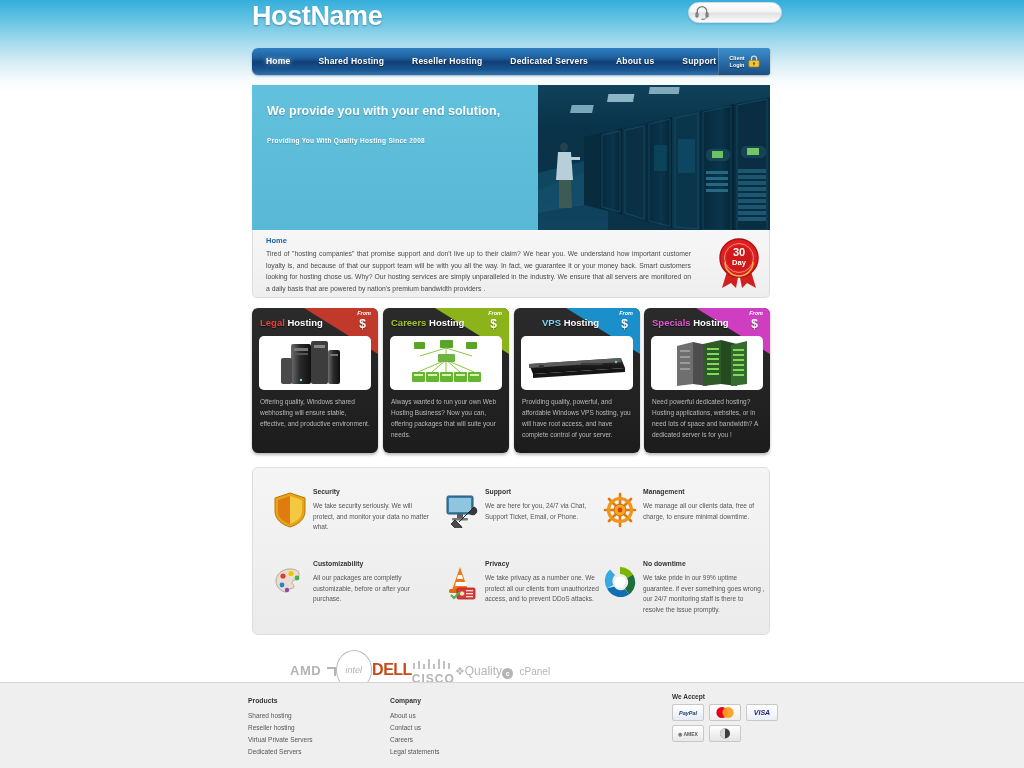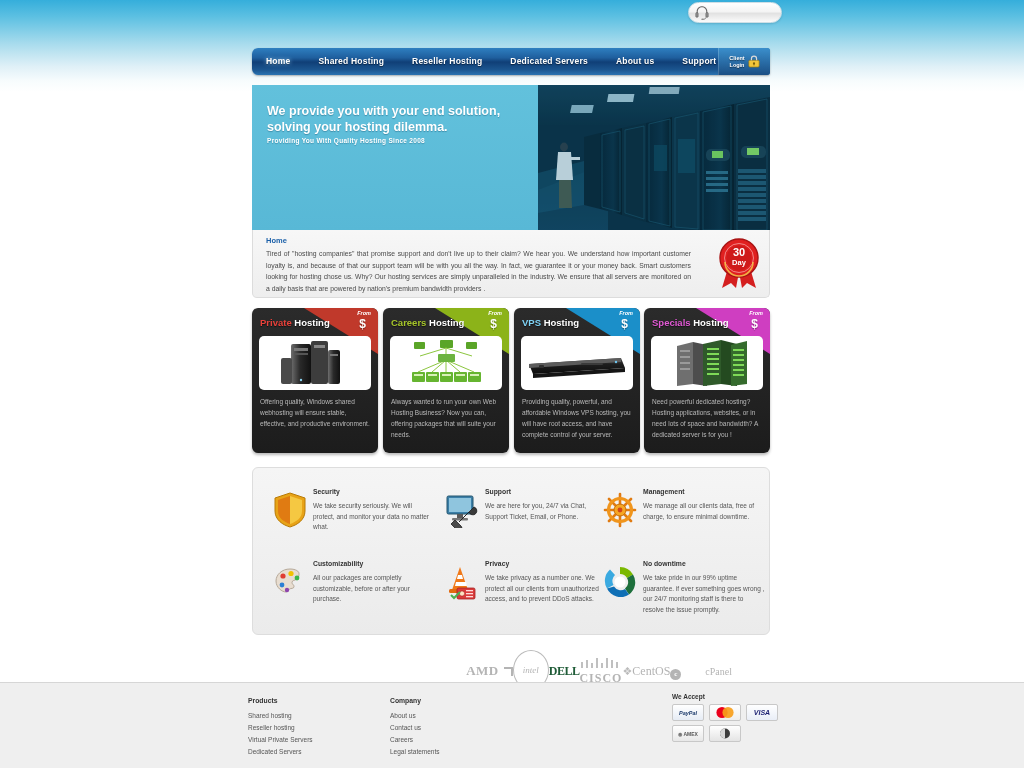--- a/index.html
+++ b/index.html
@@ -175,23 +175,22 @@
     color: #333333; font-size: 6.8px; font-weight: bold;
   }
   .feature-text {
     position: absolute; left: 52px; top: 25px; width: 122px;
     color: #555555; font-size: 6.5px; line-height: 10.5px;
   }
 
   
   .partners {
     position: absolute; left: 252px; top: 650px; width: 518px; height: 40px;
-    display: flex; align-items: center; justify-content: flex-end;
+    display: flex; align-items: center; justify-content: flex-start;
     padding: 0 38px;
-    font-family: Liberation Serif, serif;
   }
   .partner-logo { color: #b4b4b4; opacity: 0.95; }
 
   
   .footer {
     position: absolute; left: 0; top: 682px; width: 1024px; height: 86px;
     background: #efefef; border-top: 1px solid #d6d6d6;
   }
   .footer-col { position: absolute; top: 14px; }
   .footer-head {
@@ -209,20 +208,21 @@
   }
 </style>
 </head>
 <body>
 
 <div class="page">
 
   <div class="sky"></div>
 
   <div class="header">
+    <div class="logo">HostName</div>
     <div class="support-pill">
       <svg class="headset-icon" viewBox="0 0 20 20">
         <path d="M10 2.6c-3.3 0-5.9 2.5-5.9 5.6v3.2h1.2V8.2c0-2.5 2.1-4.5 4.7-4.5s4.7 2 4.7 4.5v3.2h1.2V8.2c0-3.1-2.6-5.6-5.9-5.6z" fill="#6b6b6b"></path>
         <rect x="3" y="9.4" width="2.8" height="5.4" rx="1.3" fill="#8a8a8a" stroke="#5a5a5a" stroke-width="0.5"></rect>
         <rect x="14.2" y="9.4" width="2.8" height="5.4" rx="1.3" fill="#8a8a8a" stroke="#5a5a5a" stroke-width="0.5"></rect>
         <path d="M14.4 14.8c0 1.4-1.5 2.2-3 2.2" stroke="#6b6b6b" stroke-width="0.9" fill="none"></path>
         <ellipse cx="10.6" cy="17" rx="1.5" ry="0.9" fill="#8a8a8a"></ellipse>
       </svg>
     </div>
   </div>
@@ -247,21 +247,20 @@
         <circle cx="7" cy="9.6" r="1.3" fill="#7a5f0d"></circle>
         <rect x="6.4" y="9.6" width="1.2" height="2.4" fill="#7a5f0d"></rect>
       </svg>
     </div>
   </div>
 
   <div class="hero">
     <div class="hero-left">
       <div class="hero-title">
         <div>We provide you with your end solution,</div>
-        <div>solving your hosting dilemma.</div>
       </div>
       <div class="hero-sub">Providing You With Quality Hosting  Since 2008</div>
     </div>
     <div class="hero-photo">
       <svg width="232" height="145" viewBox="0 0 232 145">
         <defs>
           <linearGradient id="ceil" x1="0" y1="0" x2="0" y2="1">
             <stop offset="0%" stop-color="#123c52"></stop>
               <stop offset="100%" stop-color="#0a2b3d"></stop>
           </linearGradient>
@@ -360,21 +359,21 @@
 
   <div class="cards">
 
     <div class="card" style="left:0;">
       <div class="card-ribbon">
         <div class="tri" style="border-top-color:#c0392b;"></div>
         <div class="ribbon-from">From</div>
         <div class="ribbon-dollar">$</div>
       </div>
       <div class="card-title">
-        <span class="hl" style="color:#e8413a;">Private</span>
+        <span class="hl" style="color:#e8413a;">Legal</span>
         <span>Hosting</span>
       </div>
       <div class="card-image">
         <svg width="112" height="54" viewBox="0 0 112 54">
           <defs>
               <linearGradient id="twr" x1="0" y1="0" x2="1" y2="0">
                 <stop offset="0%" stop-color="#6e6e6e"></stop>
                 <stop offset="45%" stop-color="#2a2a2a"></stop>
                 <stop offset="100%" stop-color="#111"></stop>
               </linearGradient>
@@ -434,21 +433,21 @@
       <div class="card-text">Always wanted to run your own Web Hosting Business? Now you can, offering packages that will suite your needs.</div>
     </div>
 
     <div class="card" style="left:262px;">
       <div class="card-ribbon">
         <div class="tri" style="border-top-color:#1b8fc9;"></div>
         <div class="ribbon-from">From</div>
         <div class="ribbon-dollar">$</div>
       </div>
       <div class="card-title">
-        <span class="hl" style="color:#7fd2f5;">VPS</span>
+        <span class="hl" style="color:#7fd2f5;margin-left:20px;">VPS</span>
         <span>Hosting</span>
       </div>
       <div class="card-image">
         <svg width="112" height="54" viewBox="0 0 112 54">
           <defs>
               <linearGradient id="rk" x1="0" y1="0" x2="0" y2="1">
                 <stop offset="0%" stop-color="#4a4a4a"></stop>
                 <stop offset="40%" stop-color="#1e1e1e"></stop>
                 <stop offset="100%" stop-color="#0c0c0c"></stop>
               </linearGradient>
@@ -597,43 +596,43 @@
 
   <div class="partners">
     <div class="partner-logo">
       <span style="font-size:13px; font-weight:bold; letter-spacing:0.5px; color:#b0b0b0;">AMD</span>
       <span style="display:inline-block;width:9px;height:9px;border:2px solid #b0b0b0;border-left:none;border-bottom:none;transform:rotate(0deg);vertical-align:-1px;margin-left:1px;"></span>
     </div>
     <div class="partner-logo">
       <span style="display:inline-block;padding:14px 9px;border:1.5px solid #b8b8b8;border-radius:50%;font-size:9px;font-style:italic;color:#b0b0b0;">intel</span>
     </div>
     <div class="partner-logo">
-      <span style="font-size:12px;font-weight:bold;letter-spacing:-0.5px;color:#14532d;">DELL</span>
+      <span style="font-size:16px;font-weight:bold;letter-spacing:-0.5px;color:#c2410c;">DELL</span>
     </div>
     <div class="partner-logo" style="text-align:center;">
       <svg width="42" height="10" viewBox="0 0 42 10">
         <g fill="#bdbdbd">
           <rect x="1" y="4" width="2" height="6"></rect>
             <rect x="6" y="2" width="2" height="8"></rect>
           <rect x="11" y="5" width="2" height="5"></rect>
             <rect x="16" y="0" width="2" height="10"></rect>
           <rect x="21" y="5" width="2" height="5"></rect>
             <rect x="26" y="0" width="2" height="10"></rect>
           <rect x="31" y="2" width="2" height="8"></rect>
             <rect x="36" y="4" width="2" height="6"></rect>
         </g>
       </svg>
       <div style="font-size:12px;font-weight:bold;color:#b0b0b0;letter-spacing:1px;margin-top:-1px;">CISCO</div>
     </div>
     <div class="partner-logo">
-      <span style="color:#b8b8b8;font-size:11px;">❖</span><span style="font-size:12px;color:#b0b0b0;">CentOS</span>
+      <span style="color:#b8b8b8;font-size:11px;">❖</span><span style="font-size:12px;color:#b0b0b0;">Quality</span>
     </div>
     <div class="partner-logo">
       <span style="display:inline-block;width:11px;height:11px;border-radius:50%;background:#b0b0b0;color:#fff;font-size:7px;font-weight:bold;text-align:center;line-height:11px;vertical-align:-1px;">c</span>
-      <span style="font-size:10px;color:#b0b0b0;margin-left:20px;">cPanel</span>
+      <span style="font-size:10px;color:#b0b0b0;margin-left:2px;">cPanel</span>
     </div>
   </div>
 
   <div class="footer">
     <div class="footer-col" style="left:248px;">
       <div class="footer-head">Products</div>
       <a class="footer-link">Shared hosting</a>
       <a class="footer-link">Reseller hosting</a>
       <a class="footer-link">Virtual Private Servers</a>
       <a class="footer-link">Dedicated Servers</a>

